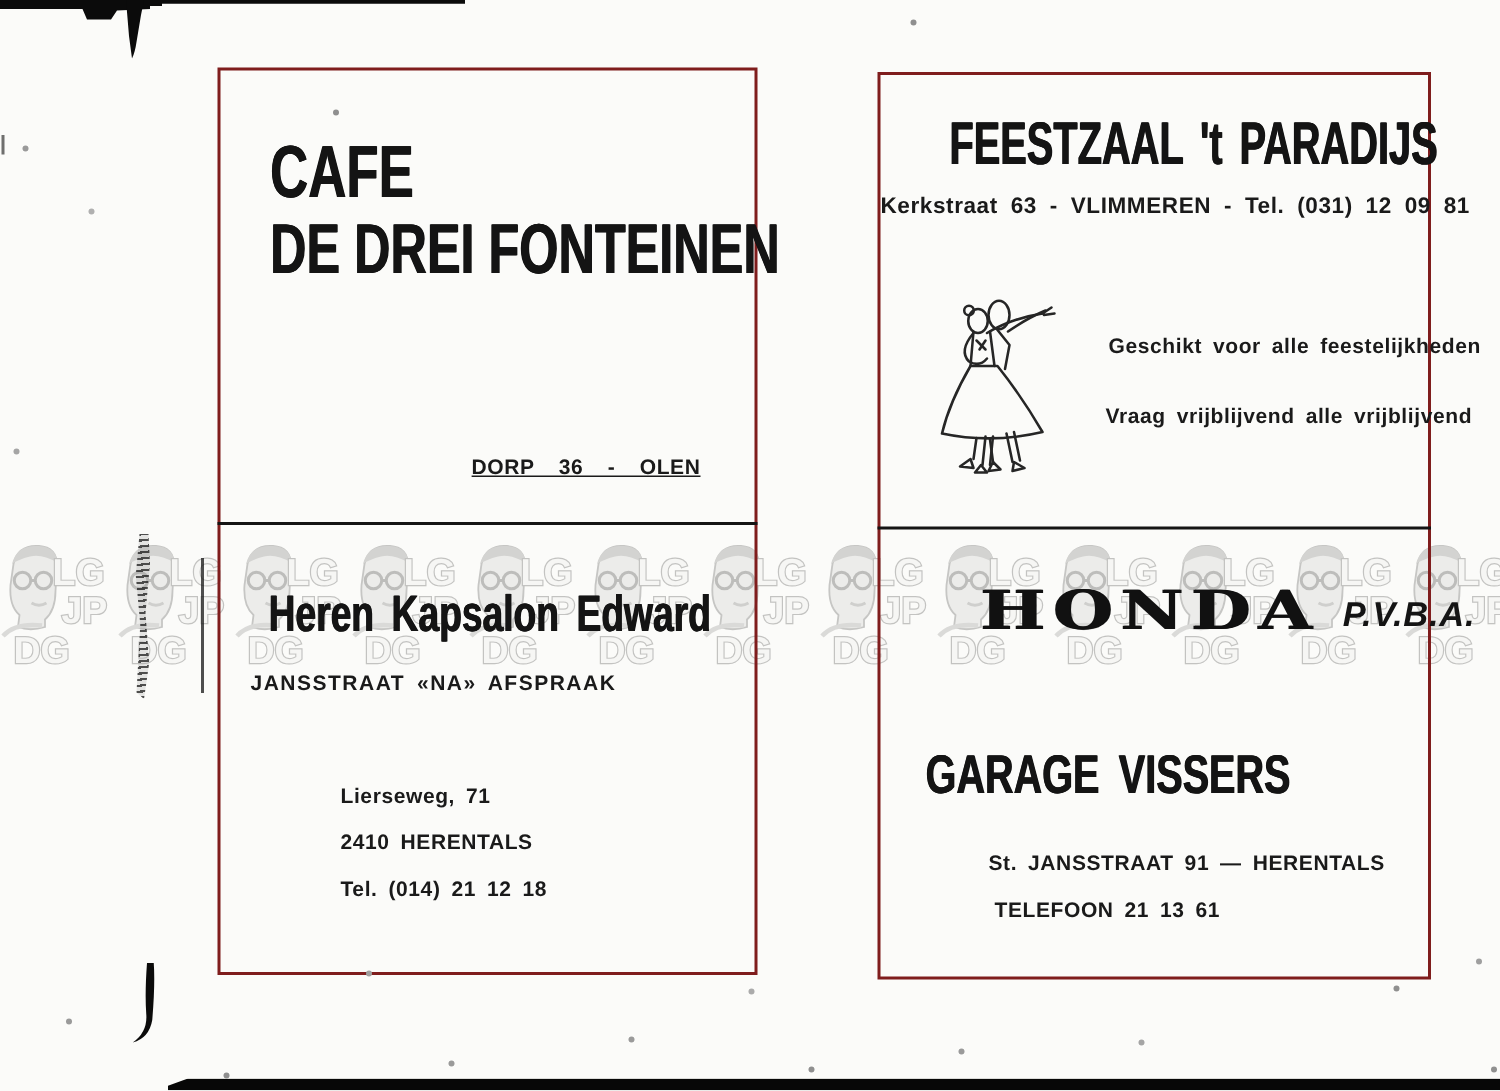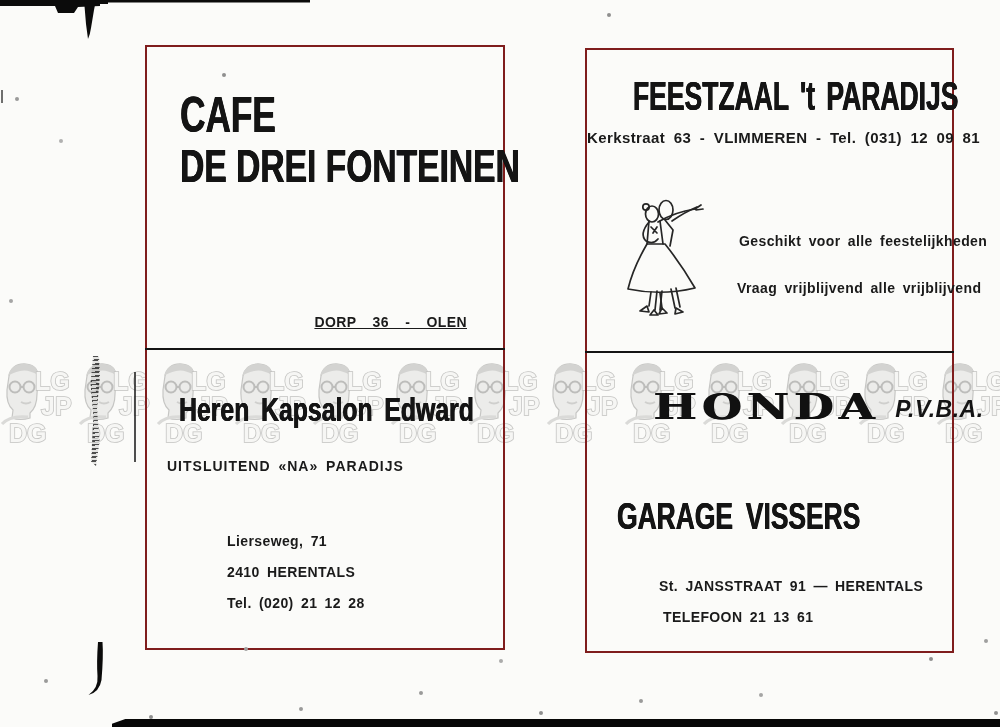--- a/index.html
+++ b/index.html
@@ -41,21 +41,21 @@
   .honda-w{
     font-family:"DejaVu Serif","Liberation Serif",serif;font-weight:bold;
     font-size:46px;letter-spacing:5px;line-height:1;color:#111;
     transform:scale(1,.78);transform-origin:0 50%;display:inline-block;
     text-shadow:1px 0 0 currentColor;
   }
   .honda-sfx{
     font-weight:bold;font-style:italic;font-size:23px;letter-spacing:.5px;
     color:#141414;margin-left:16px;align-self:center;padding-top:4px;
   }
-  .b14{font-weight:bold;font-size:14px;letter-spacing:.4px;word-spacing:3px;color:#1a1a1a;white-space:nowrap;margin-top:11px;}
+  .b14{font-weight:bold;font-size:14px;letter-spacing:.4px;word-spacing:3px;color:#1a1a1a;white-space:nowrap;}
   .b15{font-weight:bold;font-size:15px;letter-spacing:.4px;word-spacing:4px;color:#1a1a1a;white-space:nowrap;}
   .wsp{word-spacing:12px;text-decoration:underline;}
   .center{width:100%;text-align:left;}
   
   .artifact{position:absolute;z-index:5;pointer-events:none;}
   .smudge{
     left:90px;top:356px;width:10px;height:110px;opacity:.85;
     background:repeating-linear-gradient(173deg,rgba(25,25,25,.9) 0 1.5px,rgba(140,140,140,.25) 1.5px 4px);
     clip-path:polygon(30% 0,90% 0,100% 18%,70% 48%,95% 78%,60% 100%,10% 96%,35% 55%,5% 25%);
   }
@@ -142,24 +142,24 @@
   <div class="divider"></div>
 
   <div>
     <span class="abs disp cafe-t1" style="left:33px;top:44px">CAFE</span>
     <span class="abs disp cafe-t2" style="left:33px;top:96px">DE DREI FONTEINEN</span>
     <span class="abs b14 wsp" style="right:36px;top:256px">DORP 36 - OLEN</span>
   </div>
 
   <div>
     <span class="abs disp kaps-t" style="left:32px;top:345px">Heren Kapsalon Edward</span>
-    <span class="abs b14" style="left:20px;top:400px;letter-spacing:1px">UITSLUITEND «NA» PARADIJS</span>
+    <span class="abs b14" style="left:20px;top:400px;letter-spacing:1px">JANSSTRAAT «NA» AFSPRAAK</span>
     <span class="abs b14" style="left:80px;top:475px">Lierseweg, 71</span>
     <span class="abs b14" style="left:80px;top:506px">2410 HERENTALS</span>
-    <span class="abs b14" style="left:80px;top:537px">Tel. (020) 21 12 28</span>
+    <span class="abs b14" style="left:80px;top:537px">Tel. (014) 21 12 18</span>
   </div>
 </div>
 
 <div class="ad-col col-right">
   <div class="divider"></div>
 
   <div>
     <div class="abs center" style="left:0;top:26px">
       <span class="disp feest-t">FEESTZAAL 't PARADIJS</span>
     </div>

